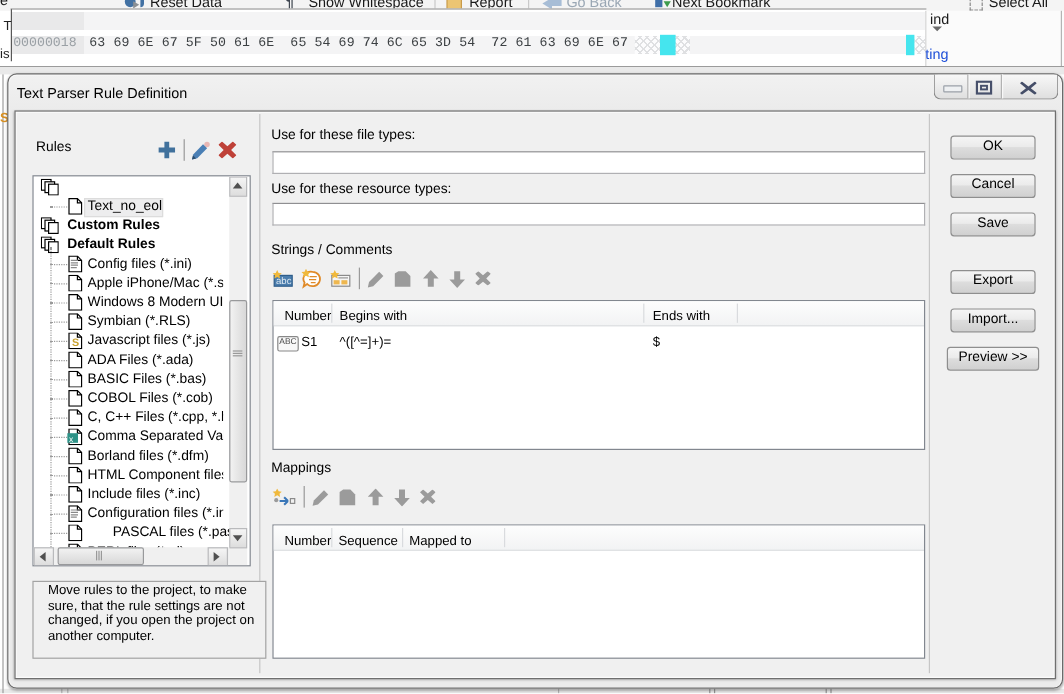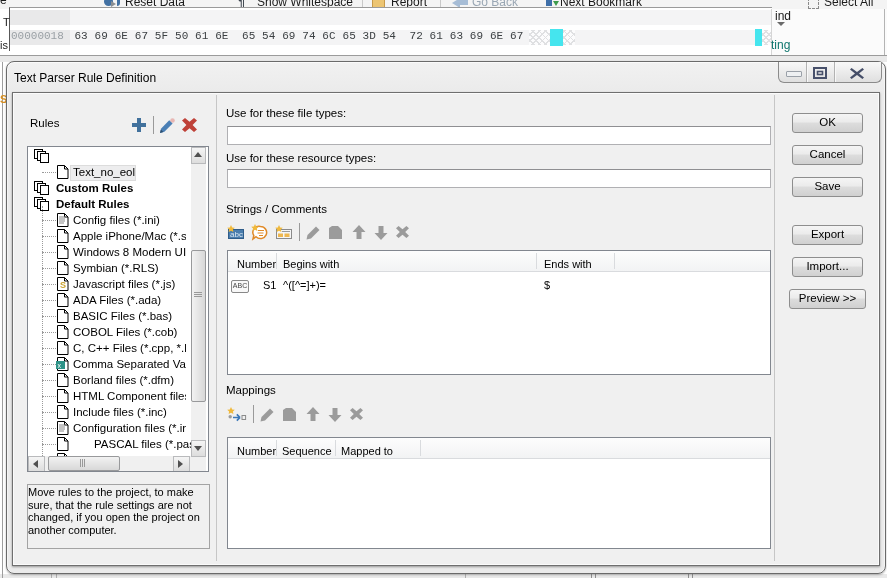--- a/index.html
+++ b/index.html
@@ -46,21 +46,21 @@
   .trow{position:absolute;left:0;width:165px;height:16px;font-size:11.5px;color:#000;
         line-height:16px;white-space:nowrap;overflow:hidden;}
   .trow b{font-weight:bold;}
   .ticon{position:absolute;top:1px;}
   
   .sbtn{position:absolute;background:linear-gradient(#f5f5f5,#dddddd);border:1px solid #b9babc;}
   .sthumb{position:absolute;background:linear-gradient(90deg,#f2f2f2,#d8d8d8);border:1px solid #98999b;border-radius:2px;}
   .sthumbh{position:absolute;background:linear-gradient(#f2f2f2,#d8d8d8);border:1px solid #98999b;border-radius:2px;}
   .arrow{position:absolute;width:0;height:0;}
   #infobox{left:14px;top:391px;width:181px;height:62px;border:1px solid #a3a3a3;background:#f0f0f0;
-           font-size:11px;line-height:12.7px;color:#000;padding:1px 0 0 0px;}
+           font-size:11px;line-height:12.7px;color:#000;padding:1px 0 0 12px;}
 </style>
 </head>
 <body>
 <div id="page">
 
   <div id="toolbar" class="abs">
       <div class="abs" style="left:104px;top:-3px;width:9px;height:9px;border-radius:50%;background:#4271a3;"></div>
       <div class="abs" style="left:111px;top:1px;width:0;height:0;border-top:3px solid transparent;border-bottom:3px solid transparent;border-left:5px solid #8a8f94;"></div>
       <div class="abs" style="left:117px;top:-2px;width:3px;height:8px;background:#4271a3;border-radius:0 0 3px 0;"></div>
       <div class="tbtxt" style="left:125px;color:#1a1a1a;">Reset Data</div>
@@ -88,21 +88,21 @@
       <div class="hexrow mono" style="left:1px;top:21px;"><span style="color:#9aa0a5;letter-spacing:0;padding-right:4px;">00000018 </span>63 69 6E 67 5F 50 61 6E&nbsp;&nbsp;65 54 69 74 6C 65 3D 54&nbsp;&nbsp;72 61 63 69 6E 67</div>
       <div class="cross abs" style="left:519px;top:22px;width:46px;height:15px;"></div>
       <div class="cyan abs" style="left:540px;top:21px;width:13px;height:17px;"></div>
       <div class="cross abs" style="left:752px;top:22px;width:10px;height:15px;"></div>
       <div class="cyan abs" style="left:745px;top:21px;width:7px;height:17px;"></div>
     </div>
   <div id="rightpane" class="abs" style="left:771px;top:9px;width:116px;height:46px;background:#fbfbfb;border-left:1px solid #d5d5d5;"></div>
   <div class="abs" style="left:884px;top:9px;width:1px;height:46px;background:#b4b4b4;"></div>
   <div class="abs" style="left:775px;top:9px;font-size:12px;color:#1a1a1a;">ind</div>
   <div class="abs" style="left:777px;top:22px;width:0;height:0;border-left:4px solid transparent;border-right:4px solid transparent;border-top:4px solid #6a6a6a;"></div>
-  <div class="abs" style="left:771px;top:38px;font-size:12px;color:#0f766e;">ting</div>
+  <div class="abs" style="left:771px;top:38px;font-size:12px;color:#1d4ed8;">ting</div>
 
   <div class="abs" style="left:0;top:55px;width:887px;height:1px;background:#9b9b9b;"></div>
   <div class="abs" style="left:0;top:56px;width:887px;height:6px;background:#e9e9e9;"></div>
 
   <div class="abs" style="left:0;top:574px;width:887px;height:4px;background:#e9e9e9;"></div>
   <div class="abs" style="left:465px;top:574px;width:1px;height:4px;background:#b0b0b0;"></div>
   <div class="abs" style="left:591px;top:574px;width:1px;height:4px;background:#8f8f8f;"></div>
   <div class="abs" style="left:595px;top:574px;width:1px;height:4px;background:#8f8f8f;"></div>
   <div class="abs" style="left:688px;top:574px;width:1px;height:4px;background:#8f8f8f;"></div>
   <div class="abs" style="left:692px;top:574px;width:1px;height:4px;background:#8f8f8f;"></div>
@@ -341,21 +341,21 @@
         <div class="thead">
           <div class="th" style="left:9px;">Number</div>
           <div class="th" style="left:55px;">Begins with</div>
           <div class="th" style="left:316px;">Ends with</div>
           <div class="thsep" style="left:48px;"></div>
           <div class="thsep" style="left:308px;"></div>
           <div class="thsep" style="left:386px;"></div>
         </div>
         <div class="abs" style="left:3px;top:29px;width:16px;height:11px;border:1px solid #888;border-radius:2px;
              font-size:7px;line-height:10px;text-align:center;color:#444;background:#f8f8f8;">ABC</div>
-        <div class="abs" style="left:23px;top:28px;font-size:11px;margin-left:12px;">S1</div>
+        <div class="abs" style="left:23px;top:28px;font-size:11px;">S1</div>
         <div class="abs" style="left:55px;top:28px;font-size:11px;">^([^=]+)=</div>
         <div class="abs" style="left:316px;top:28px;font-size:11px;">$</div>
       </div>
 
       <div class="lbl" style="left:213px;top:291px;">Mappings</div>
       <div id="tools2" class="abs" style="left:214px;top:312px;width:160px;height:18px;">
           <svg class="abs" style="left:0px;top:2px;" width="20" height="15" viewBox="0 0 20 15">
             <path d="M4 0 L5.2 2.4 L7.8 2.7 L5.9 4.5 L6.4 7.1 L4 5.8 L1.6 7.1 L2.1 4.5 L0.2 2.7 L2.8 2.4 Z" fill="#f0b93c"></path>
             <circle cx="3.2" cy="9.8" r="1.7" fill="#9b9b9b"></circle>
             <path d="M6 10.5 h7 M13 10.5 l-3.2 -3.2 M13 10.5 l-3.2 3.2" stroke="#3a77b8" stroke-width="1.7" fill="none"></path>

